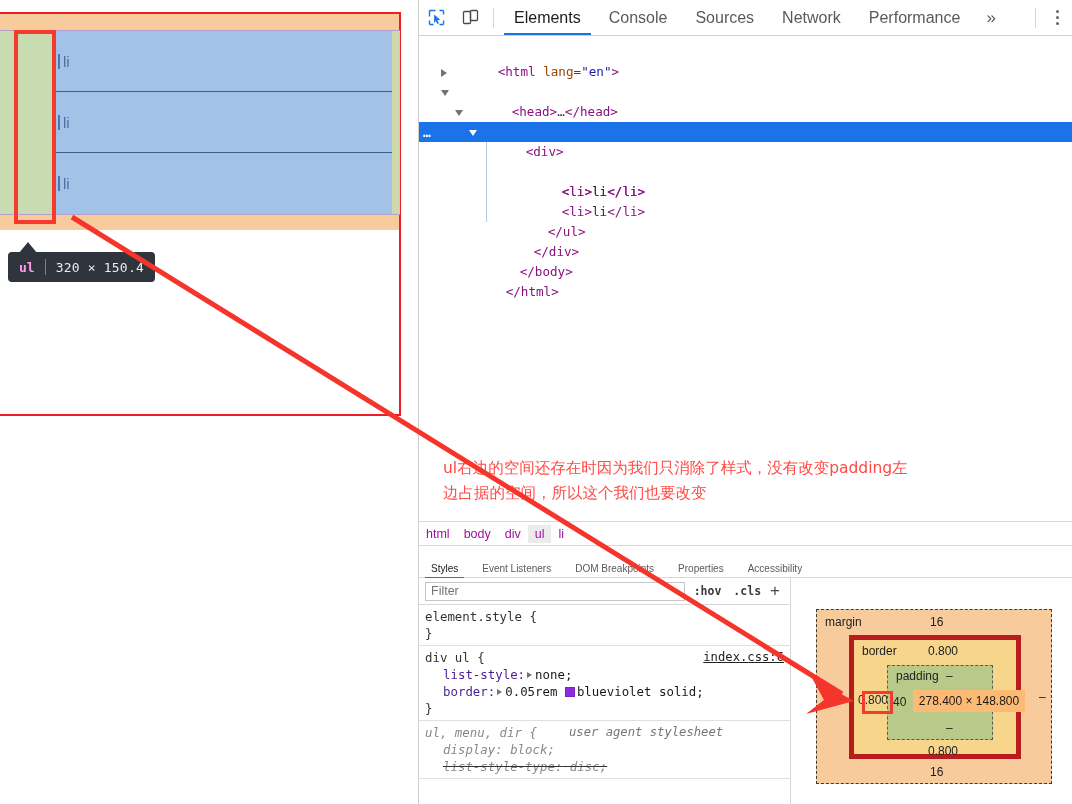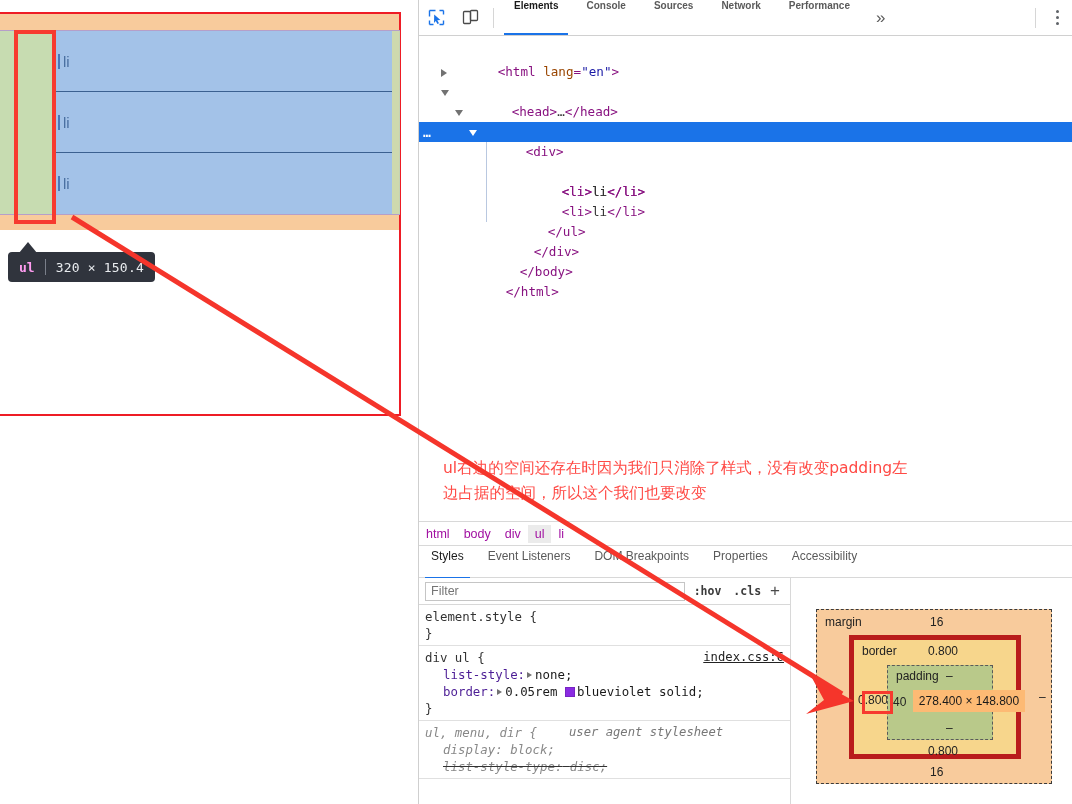--- a/index.html
+++ b/index.html
@@ -101,22 +101,22 @@
     position: relative; height: 36px; border-bottom: 1px solid #d0d0d0;
     display: flex; align-items: stretch; background: #ffffff;
   }
   .tb-icon {
     width: 34px; display: flex; align-items: center; justify-content: center;
     cursor: pointer;
   }
   .tb-sep { width: 1px; height: 20px; background: #d6d6d6; align-self: center; margin: 0 6px; }
   #dt-tabs { display: flex; align-items: stretch; }
   .dt-tab {
-    display: flex; align-items: flex-start; padding: 0 14px;
-    font-size: 10px; color: #5a5a5a; cursor: pointer; position: relative; font-weight: bold;
+    display: flex; align-items: center; padding: 0 14px;
+    font-size: 16px; color: #5a5a5a; cursor: pointer; position: relative;
   }
   .dt-tab.active { color: #1a1a1a; }
   .dt-tab.active::after {
     content: ""; position: absolute; left: 4px; right: 4px; bottom: 0;
     height: 2px; background: #1a73e8;
   }
   .dt-more { display:flex; align-items:center; padding: 0 12px; font-size: 17px; color:#5a5a5a; cursor:pointer;}
   #tb-right { margin-left: auto; display: flex; align-items: center; }
   #kebab {
     width: 30px; display: flex; flex-direction: column; align-items: center;
@@ -182,22 +182,22 @@
     font-family: "Liberation Sans", sans-serif;
   }
   .crumb.active { background: #ebebeb; color: #a10fa1; }
 
   
   #style-tabs {
     position: absolute; left: 0; top: 547px; width: 654px; height: 31px;
     border-bottom: 1px solid #d8d8d8; display: flex; align-items: stretch;
   }
   .st-tab {
-    display: flex; align-items: flex-end; padding: 16px 12px;
-    font-size: 12px; color: #5a5a5a; cursor: pointer; position: relative;
+    display: flex; align-items: flex-start; padding: 16px 12px;
+    font-size: 10px; color: #5a5a5a; cursor: pointer; position: relative;
   }
   .st-tab.active { color: #1a1a1a; }
   .st-tab.active::after {
     content:""; position:absolute; left:6px; right:6px; bottom:0; height:2px; background:#1a73e8;
   }
 
   
   #styles-pane {
     position: absolute; left: 0; top: 578px; width: 372px; height: 226px;
     border-right: 1px solid #d8d8d8; overflow: hidden; background: #fff;

